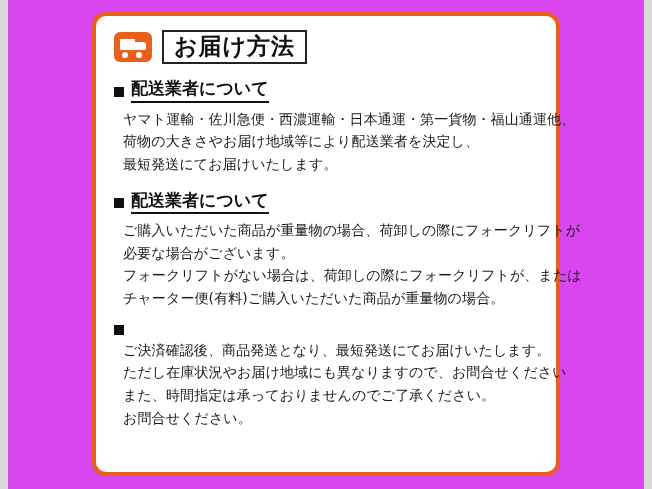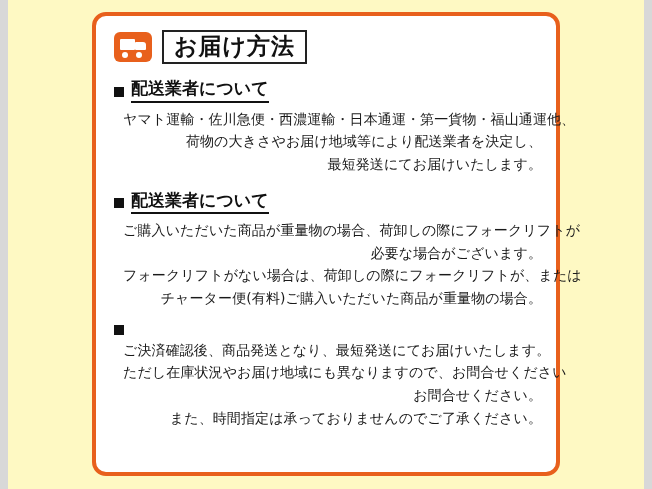--- a/index.html
+++ b/index.html
@@ -10,21 +10,21 @@
   body {
     width: 652px;
     height: 489px;
     overflow: hidden;
     font-family: "DejaVu Sans", sans-serif;
   }
   .page {
     position: relative;
     width: 652px;
     height: 489px;
-    background: #fef9c3;
+    background: #d946ef;
     box-sizing: border-box;
   }
   
   .side-bar {
     position: absolute;
     top: 0;
     width: 8px;
     height: 489px;
     background: #d8d8d8;
   }
@@ -102,21 +102,21 @@
   .title-box .title-text {
     font-size: 23px;
     font-weight: bold;
     letter-spacing: 1px;
     color: #111111;
     line-height: 1.15;
     white-space: nowrap;
   }
 
   
-  .section { margin-top: 14px; text-align: right; }
+  .section { margin-top: 14px; }
   .section:first-of-type { margin-top: 6px; }
 
   .sec-head {
     display: flex;
     align-items: center;
     gap: 7px;
     margin-bottom: 5px;
   }
   .sec-square {
     width: 10px;
@@ -194,20 +194,20 @@
         </div>
       </div>
 
       <div class="section">
         <div class="sec-head">
           <span class="sec-square"></span>
         </div>
         <div class="sec-body">
           <div class="line">ご決済確認後、商品発送となり、最短発送にてお届けいたします。</div>
           <div class="line">ただし在庫状況やお届け地域にも異なりますので、お問合せください</div>
+          <div class="line">また、時間指定は承っておりませんのでご了承ください。</div>
           <div class="line">お問合せください。</div>
-          <div class="line">また、時間指定は承っておりませんのでご了承ください。</div>
         </div>
       </div>
 
     </div>
   </div>
 </div>
 
 </body></html>

